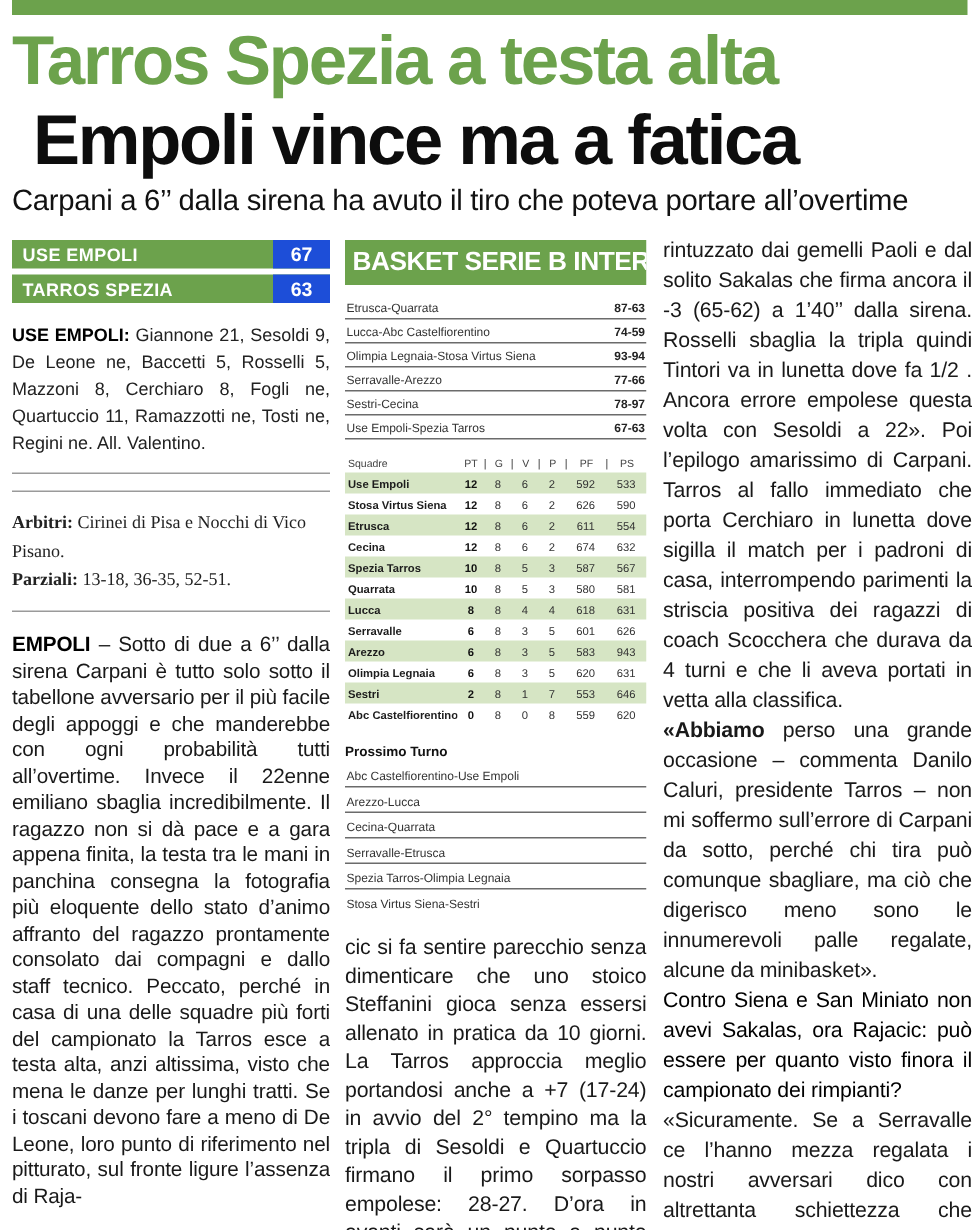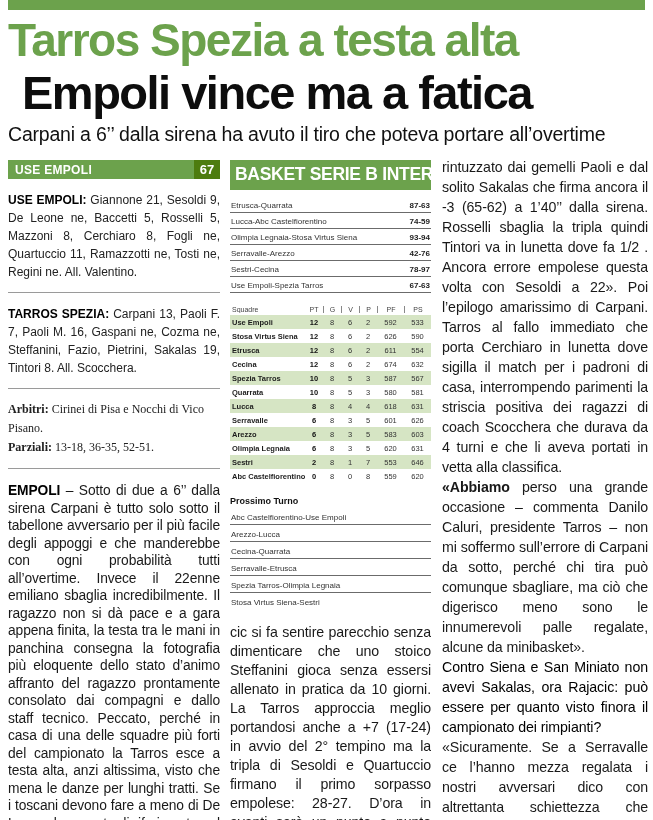--- a/index.html
+++ b/index.html
@@ -37,21 +37,21 @@
   
   .scorebar{
     display:flex;align-items:stretch;height:19px;background:var(--green);
     margin-bottom:4px;
   }
   .scorebar-team{
     flex:1;color:#fff;font-weight:bold;font-size:12px;letter-spacing:0.3px;
     display:flex;align-items:center;padding-left:7px;
   }
   .scorebar-score{
-    width:26px;background:#4d7c0f;color:#fff;font-weight:bold;font-size:13px;
+    width:38px;background:#1d4ed8;color:#fff;font-weight:bold;font-size:13px;
     display:flex;align-items:center;justify-content:center;
   }
   .smalltext{
     font-size:12px;line-height:18px;text-align:justify;color:#222;
     margin-top:12px;
   }
   .smalltext b{color:#000;}
   .rule{border:none;border-top:1px solid #9a9a9a;margin:11px 0 0 0;}
   .officials p{font-size:12px;line-height:19px;color:#222;font-family:Liberation Serif, serif;}
   .officials{margin-top:11px;}
@@ -108,26 +108,29 @@
   <h1 class="kicker">Tarros Spezia a testa alta</h1>
   <h2 class="main-head">Empoli vince ma a fatica</h2>
   <p class="subtitle">Carpani a 6’’ dalla sirena ha avuto il tiro che poteva portare all’overtime</p>
 
   <div class="col col-left">
 
     <div class="scorebar">
       <span class="scorebar-team">USE EMPOLI</span>
       <span class="scorebar-score">67</span>
     </div>
+    <div class="scorebar">
+      <span class="scorebar-team">TARROS SPEZIA</span>
+      <span class="scorebar-score">63</span>
+    </div>
 
     <p class="smalltext"><b>USE EMPOLI:</b><span> Giannone 21, Sesoldi 9, De Leone ne, Baccetti 5, Rosselli 5, Mazzoni 8, Cerchiaro 8, Fogli ne, Quartuccio 11, Ramazzotti ne, Tosti ne, Regini ne. All. Valentino.</span></p>
 
     <hr class="rule">
 
-    <p class="smalltext"><b>TARROS SPEZIA:</b><span> Carpani 13, Paoli F. 7, Paoli M. 16, Gaspani ne, Cozma ne, Steffanini, Fazio, Pietrini, Sakalas 19, Tintori 8. All. Scocchera.</span></p>
 
     <hr class="rule">
 
     <div class="officials">
       <p><b>Arbitri:</b><span> Cirinei di Pisa e Nocchi di Vico Pisano.</span></p>
       <p><b>Parziali:</b><span> 13-18, 36-35, 52-51.</span></p>
     </div>
 
     <hr class="rule">
 
@@ -146,21 +149,21 @@
       <div class="result-row">
         <span>Lucca-Abc Castelfiorentino</span>
         <span class="score">74-59</span>
       </div>
       <div class="result-row">
         <span>Olimpia Legnaia-Stosa Virtus Siena</span>
         <span class="score">93-94</span>
       </div>
       <div class="result-row">
         <span>Serravalle-Arezzo</span>
-        <span class="score">42-76</span>
+        <span class="score">77-66</span>
       </div>
       <div class="result-row">
         <span>Sestri-Cecina</span>
         <span class="score">78-97</span>
       </div>
       <div class="result-row">
         <span>Use Empoli-Spezia Tarros</span>
         <span class="score">67-63</span>
       </div>
     </div>
@@ -248,21 +251,21 @@
         <span class="st-cell wide">601</span>
         <span class="st-cell wide">626</span>
       </div>
       <div class="st-row tint">
         <span class="st-team">Arezzo</span>
         <span class="st-cell pt">6</span>
         <span class="st-cell">8</span>
         <span class="st-cell">3</span>
         <span class="st-cell">5</span>
         <span class="st-cell wide">583</span>
-        <span class="st-cell wide">603</span>
+        <span class="st-cell wide">943</span>
       </div>
       <div class="st-row">
         <span class="st-team">Olimpia Legnaia</span>
         <span class="st-cell pt">6</span>
         <span class="st-cell">8</span>
         <span class="st-cell">3</span>
         <span class="st-cell">5</span>
         <span class="st-cell wide">620</span>
         <span class="st-cell wide">631</span>
       </div>

